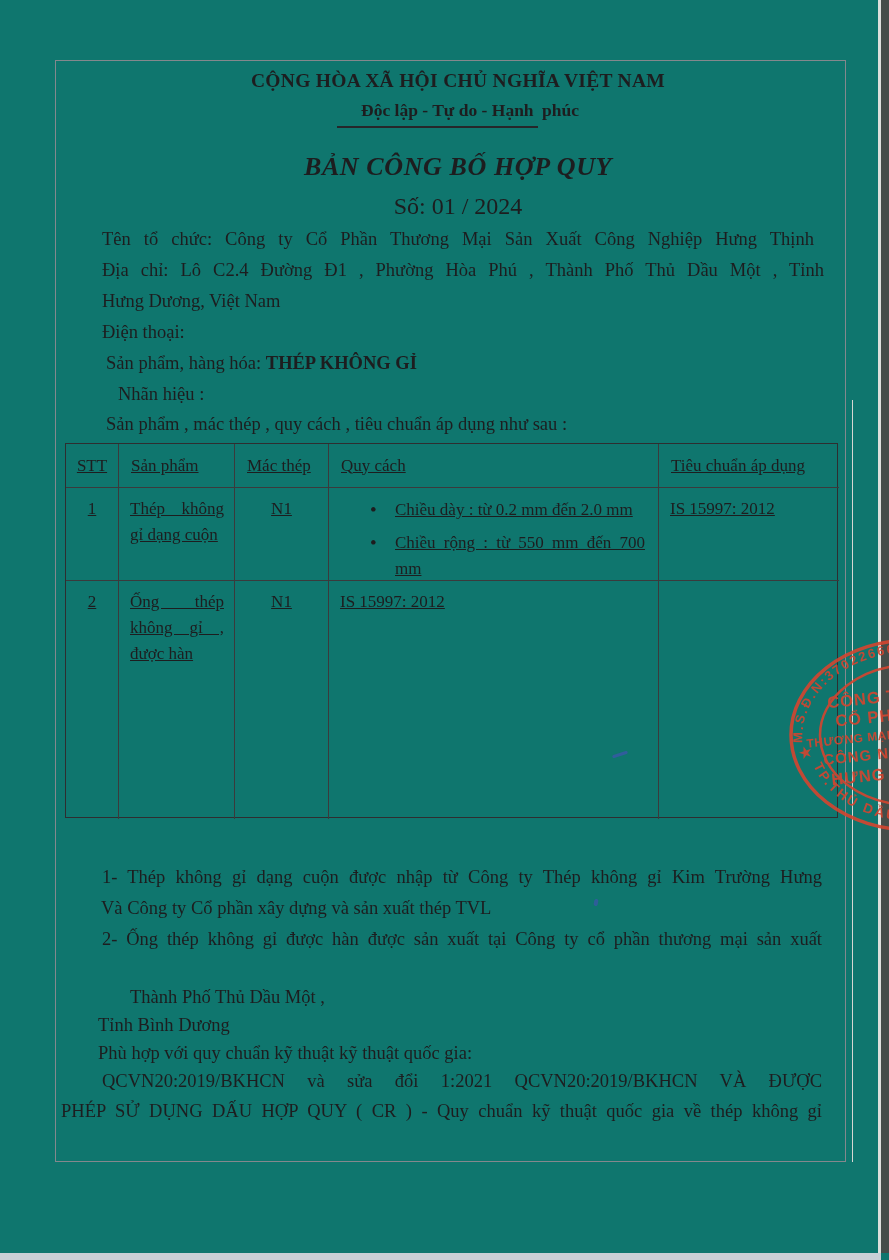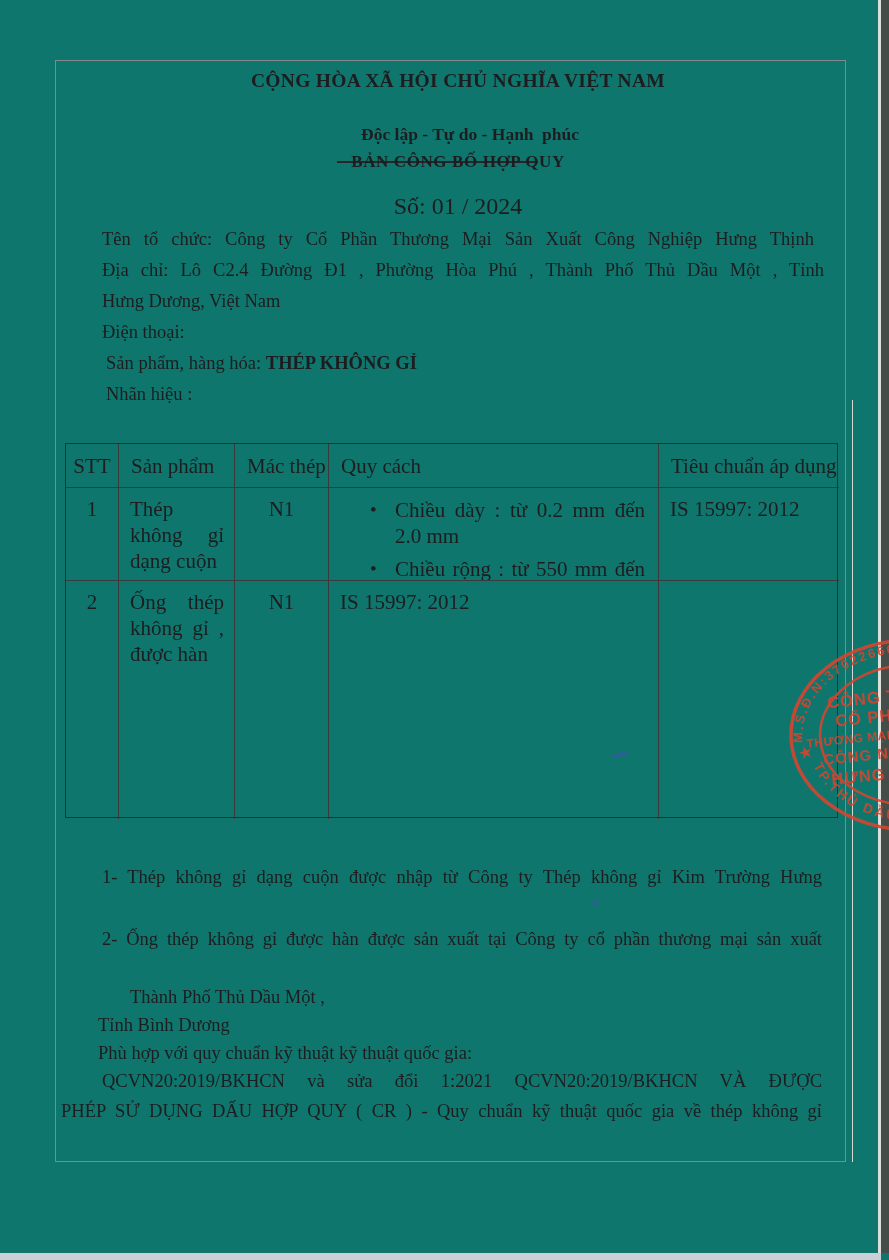--- a/index.html
+++ b/index.html
@@ -15,37 +15,37 @@
   .edge-dark{position:absolute;right:0;top:0;width:8px;height:1253px;background:#454d49;}
   .edge-light{position:absolute;right:8px;top:0;width:3px;height:1253px;background:#dddfdb;}
   .bottom-band{position:absolute;left:0;bottom:0;width:881px;height:7px;background:#cad0d6;}
   .crease{position:absolute;left:852px;top:400px;width:1px;height:762px;background:#d7d7d3;}
   
   .frame{position:absolute;left:55px;top:60px;width:789px;height:1100px;border:1px solid #84888d;}
 
   .center-block{position:absolute;left:68px;width:780px;text-align:center;}
   .nat-title{top:70px;font-size:19.5px;font-weight:bold;letter-spacing:.3px;}
   .motto{top:100px;font-size:17.5px;font-weight:bold;}
-  .motto .u{display:inline-block;border-bottom:2px solid #26262a;padding:0 4px 16px 24px;margin-top:24px;}
-  .doc-title{top:152px;font-size:17px;font-weight:bold;letter-spacing:.6px;}
+  .motto .u{display:inline-block;border-bottom:2px solid #26262a;padding:0 4px 5px 24px;}
+  .doc-title{top:152px;font-size:26px;font-weight:bold;letter-spacing:.6px;font-style:italic;}
   .doc-no{top:193px;font-size:24px;}
 
   .line{position:absolute;font-size:18.5px;line-height:31px;white-space:nowrap;}
   .jl{text-align:justify;text-align-last:justify;white-space:normal;}
   .b{font-weight:bold;}
 
   
   .qtable{
     position:absolute;left:65px;top:443px;width:773px;height:375px;
     display:grid;
     grid-template-columns:53px 116px 94px 330px 180px;
     grid-template-rows:44px 93px 238px;
     border:1.4px solid #2e2e30;
     box-sizing:border-box;
-    font-size:21px;line-height:26px;
+    font-size:17px;line-height:26px;text-decoration:underline;
   }
   .qtable>div{border-right:1px solid #3a3a3c;border-bottom:1px solid #3a3a3c;box-sizing:border-box;overflow:hidden;}
   .qtable>div:nth-child(5n){border-right:none;}
   .qtable>div:nth-child(n+11){border-bottom:none;}
   .th{display:flex;align-items:center;padding-left:12px;}
   .th.c{justify-content:center;padding-left:0;}
   .cell-c{text-align:center;padding-top:8px;}
   .cell-sp{padding:8px 10px 0 11px;text-align:justify;}
   .cell-tc{padding:8px 4px 0 11px;}
   .spec{margin:0;padding:9px 13px 0 66px;list-style:none;}
@@ -72,21 +72,22 @@
   <div class="center-block nat-title">CỘNG HÒA XÃ HỘI CHỦ NGHĨA VIỆT NAM</div>
   <div class="center-block motto"><span class="u">Độc lập - Tự do - Hạnh</span><span> phúc</span></div>
   <div class="center-block doc-title">BẢN CÔNG BỐ HỢP QUY</div>
   <div class="center-block doc-no">Số: 01 / 2024</div>
 
   <div class="line jl" style="left:102px;top:224px;width:712px;">Tên tổ chức: Công ty Cổ Phần Thương Mại Sản Xuất Công Nghiệp Hưng Thịnh</div>
   <div class="line jl" style="left:102px;top:255px;width:722px;">Địa chỉ: Lô C2.4 Đường Đ1 , Phường Hòa Phú , Thành Phố Thủ Dầu Một , Tỉnh</div>
   <div class="line" style="left:102px;top:286px;">Hưng Dương, Việt Nam</div>
   <div class="line" style="left:102px;top:317px;">Điện thoại:</div>
   <div class="line" style="left:106px;top:348px;"><span>Sản phẩm, hàng hóa: </span><span class="b">THÉP KHÔNG GỈ</span></div>
-  <div class="line" style="left:106px;top:379px;text-align:right;">Nhãn hiệu :</div>
+  <div class="line" style="left:118px;top:379px;text-align:right;">Nhãn hiệu :</div>
+  <div class="line" style="left:106px;top:409px;">Sản phẩm , mác thép , quy cách , tiêu chuẩn áp dụng như sau :</div>
 
   <div class="qtable">
     <div class="th c">STT</div>
     <div class="th">Sản phẩm</div>
     <div class="th">Mác thép</div>
     <div class="th">Quy cách</div>
     <div class="th">Tiêu chuẩn áp dụng</div>
 
     <div class="cell-c">1</div>
     <div class="cell-sp">Thép không gỉ dạng cuộn</div>
@@ -99,20 +100,21 @@
     </div>
     <div class="cell-tc">IS 15997: 2012</div>
 
     <div class="cell-c">2</div>
     <div class="cell-sp">Ống thép không gỉ , được hàn</div>
     <div class="cell-c">N1</div>
     <div class="cell-tc">IS 15997: 2012</div>
   </div>
 
   <div class="line jl" style="left:102px;top:862px;width:720px;">1-  Thép không gỉ dạng cuộn được nhập từ Công ty Thép không gỉ Kim Trường Hưng</div>
+  <div class="line" style="left:101px;top:893px;">Và Công ty Cổ phần xây dựng và sản xuất thép TVL</div>
   <div class="line jl" style="left:102px;top:924px;width:720px;">2-  Ống thép không gỉ được hàn được sản xuất tại Công ty cổ phần thương mại sản xuất</div>
   <div class="line" style="left:130px;top:982px;">Thành Phố Thủ Dầu Một ,</div>
   <div class="line" style="left:98px;top:1010px;">Tỉnh Bình Dương</div>
   <div class="line" style="left:98px;top:1038px;">Phù hợp với quy chuẩn kỹ thuật kỹ thuật quốc gia:</div>
   <div class="line jl" style="left:102px;top:1066px;width:720px;">QCVN20:2019/BKHCN và sửa đổi 1:2021 QCVN20:2019/BKHCN VÀ ĐƯỢC</div>
   <div class="line jl" style="left:61px;top:1096px;width:761px;">PHÉP SỬ DỤNG DẤU HỢP QUY ( CR ) -  Quy chuẩn kỹ thuật quốc gia về thép không gỉ</div>
 
   <div class="pen1"></div>
   <div class="pen2"></div>
 

